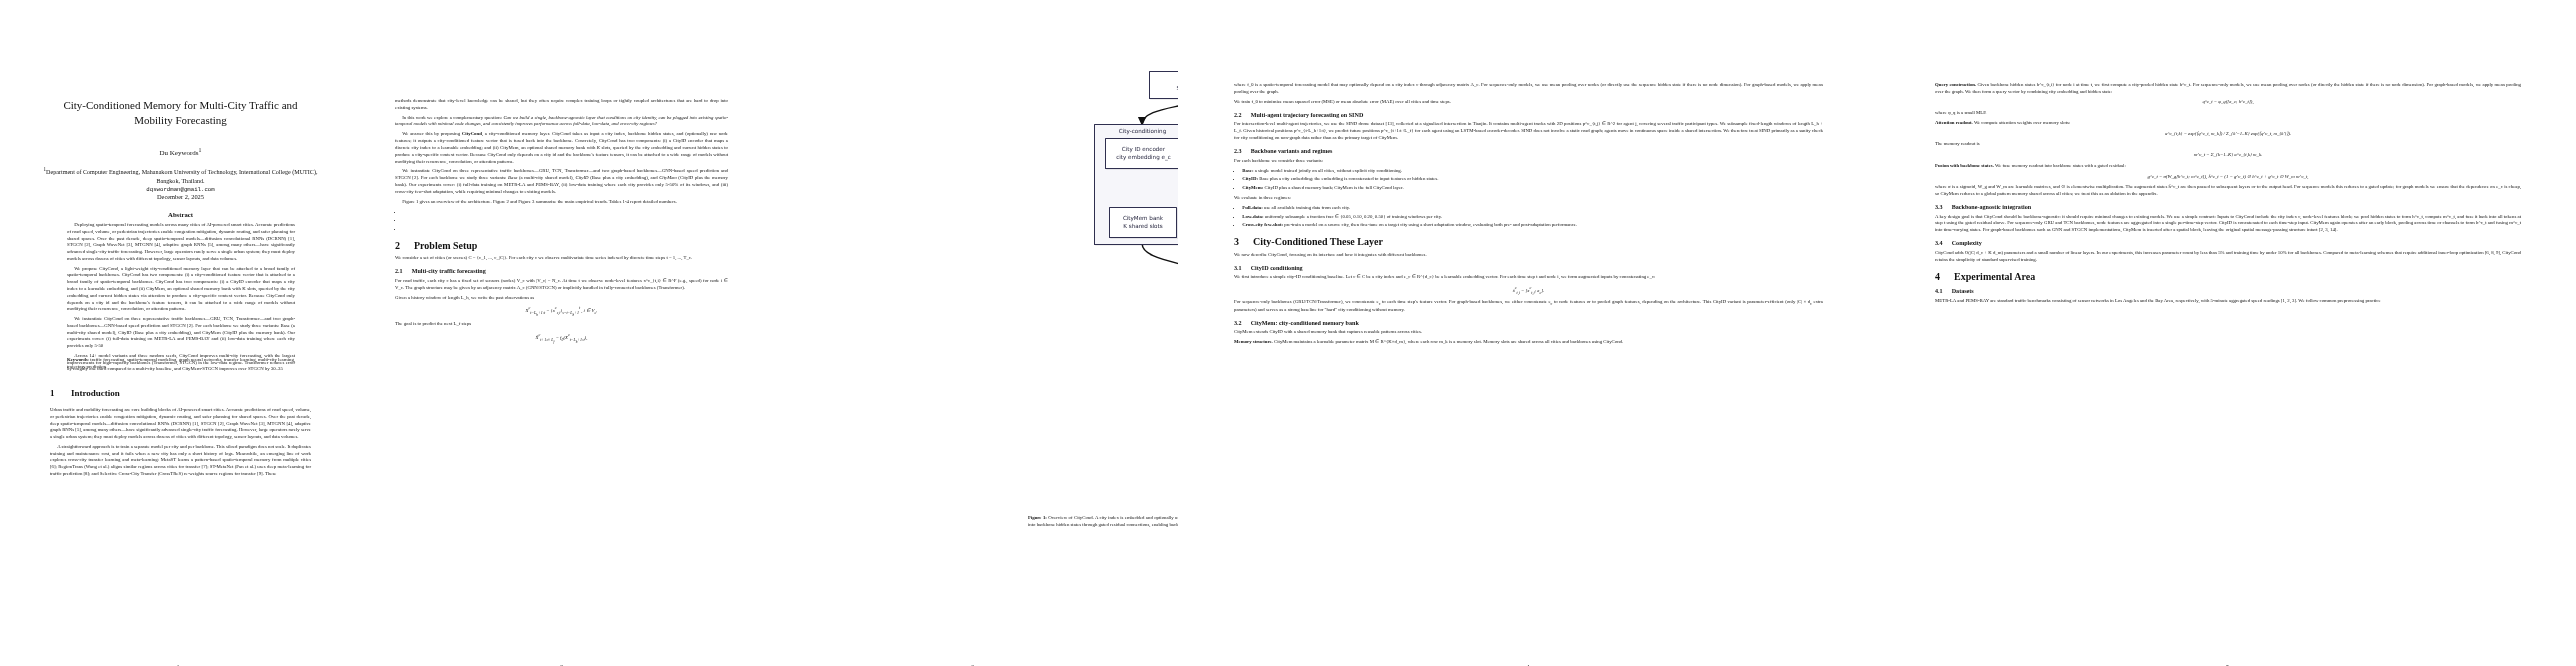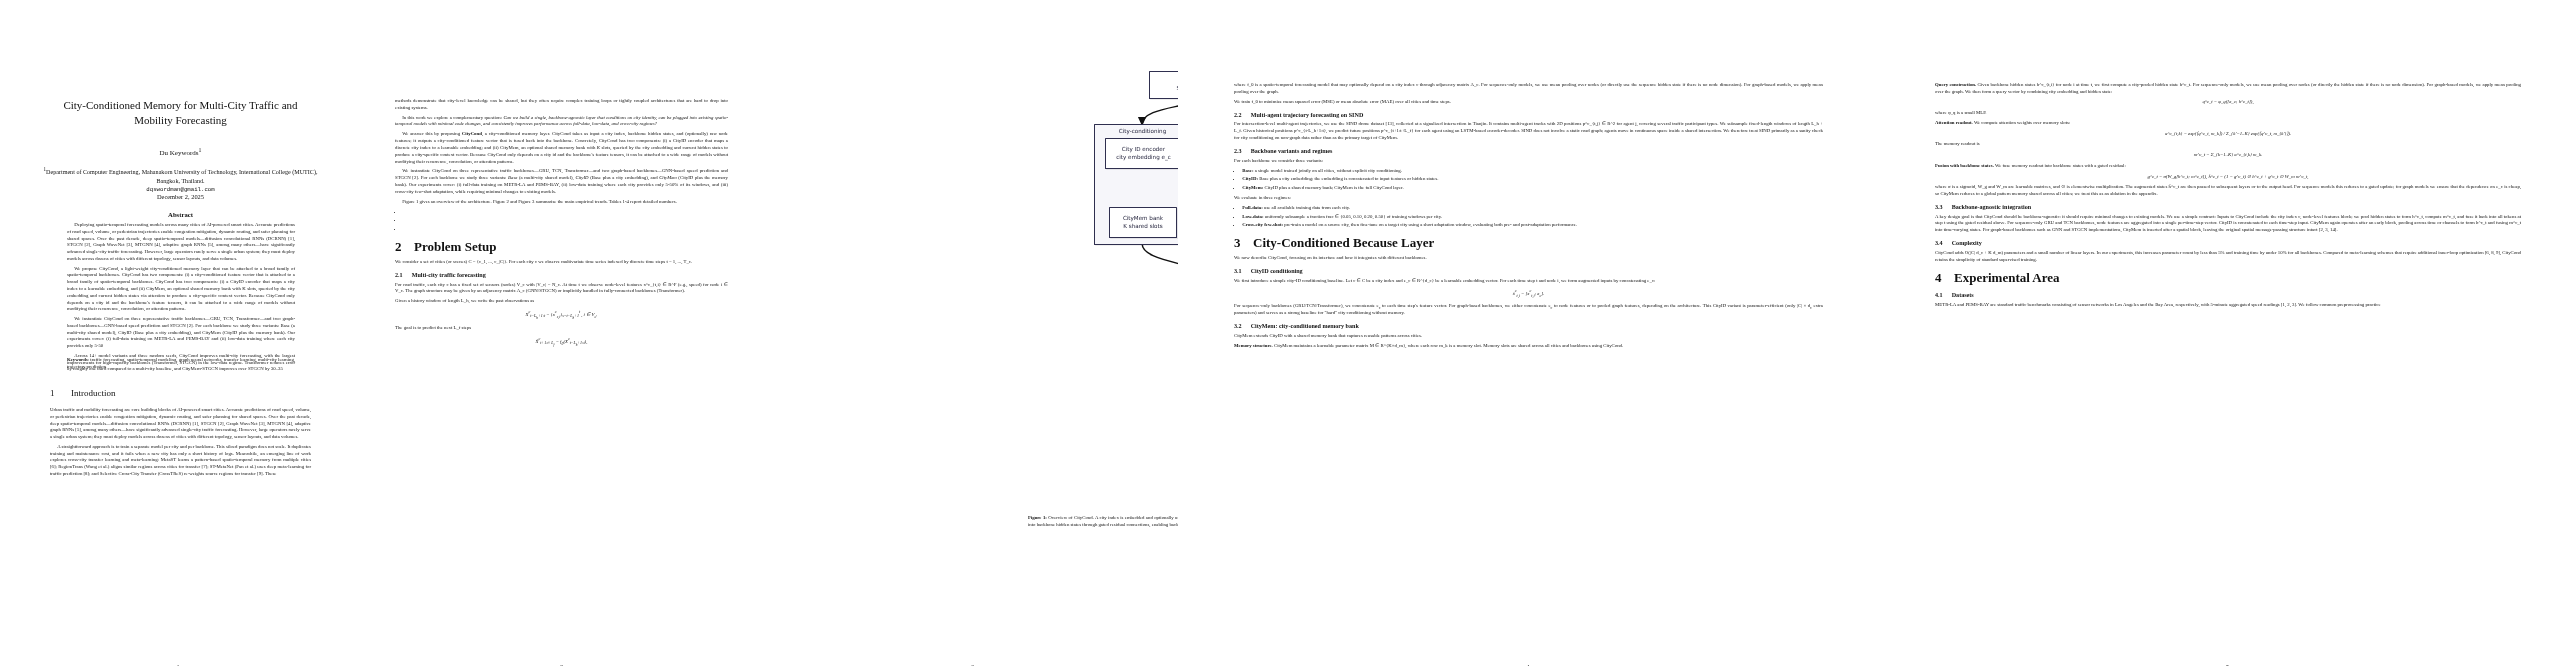--- a/index.html
+++ b/index.html
@@ -57,38 +57,38 @@
     position:absolute;left:67px;top:207px;width:228px;
     font-size:4.8px;line-height:1.42;text-align:justify;
   }
   .abs-body p{margin:0 0 2.8px 0;text-indent:7.2px;}
   .kw{
     position:absolute;left:67px;top:342px;width:228px;
     font-size:4.8px;line-height:1.42;text-align:justify;
   }
   .sec1{
     position:absolute;left:50px;top:373px;width:261px;
-    font-size:9px;font-weight:normal;
+    font-size:9px;font-weight:bold;
   }
   .sec1 .n{display:inline-block;width:21px;}
   .p1body{
     position:absolute;left:50px;top:392px;width:261px;
     font-size:4.8px;line-height:1.42;text-align:justify;
   }
   .p1body p{margin:0 0 2.8px 0;text-indent:7.2px;}
   .p1body p.noind{text-indent:0;}
 
   
   .col{
     position:absolute;font-size:4.8px;line-height:1.42;text-align:justify;
   }
   .col p{margin:0 0 3.1px 0;text-indent:7.2px;}
   .col p.noind{text-indent:0;}
   .col h2{
-    font-size:13px;font-weight:bold;margin:7.2px 0 3.9px 0;text-indent:0;
+    font-size:10px;font-weight:bold;margin:7.2px 0 3.9px 0;text-indent:0;
     line-height:1.15;
   }
   .col h2 .n{display:inline-block;width:19px;}
   .col h3{
     font-size:6.1px;font-weight:bold;margin:6.1px 0 2.8px 0;text-indent:0;
     line-height:1.15;
   }
   .col h3 .n{display:inline-block;width:16.7px;}
   .col ul{margin:1.7px 0 3.3px 0;padding-left:8.3px;}
   .col li{margin:0 0 1.9px 0;text-align:justify;}
@@ -305,21 +305,21 @@
           <li><b>CityMem:</b> <span>CityID plus a shared memory bank; CityMem is the full CityCond layer.</span></li>
         </ul>
         <p class="noind">We evaluate in three regimes:</p>
         <ul>
           <li><b>Full-data:</b> <span>use all available training data from each city.</span></li>
           <li><b>Low-data:</b> <span>uniformly subsample a fraction frac ∈ {0.05, 0.10, 0.20, 0.50} of training windows per city.</span></li>
           <li><b>Cross-city few-shot:</b> <span>pre-train a model on a source city, then fine-tune on a target city using a short adaptation window, evaluating both pre- and post-adaptation performance.</span></li>
         </ul>
 
         <h2>
-          <span class="n">3</span><span>City-Conditioned Because Layer</span>
+          <span class="n">3</span><span>City-Conditioned These Layer</span>
         </h2>
         <p class="noind">We now describe CityCond, focusing on its interface and how it integrates with different backbones.</p>
 
         <h3>
           <span class="n">3.1</span><span>CityID conditioning</span>
         </h3>
         <p class="noind">We first introduce a simple city-ID conditioning baseline. Let c ∈ C be a city index and e_c ∈ R^{d_c} be a learnable embedding vector. For each time step t and node i, we form augmented inputs by concatenating e_c:</p>
         <p class="eq">x̃<sup>c</sup><sub>t,i</sub> = [x<sup>c</sup><sub>t,i</sub>; e<sub>c</sub>].</p>
         <p class="noind">For sequence-only backbones (GRU/TCN/Transformer), we concatenate e<sub>c</sub> to each time step's feature vector. For graph-based backbones, we either concatenate e<sub>c</sub> to node features or to pooled graph features, depending on the architecture. This CityID variant is parameter-efficient (only |C| × d<sub>c</sub> extra parameters) and serves as a strong baseline for "hard" city conditioning without memory.</p>
 

